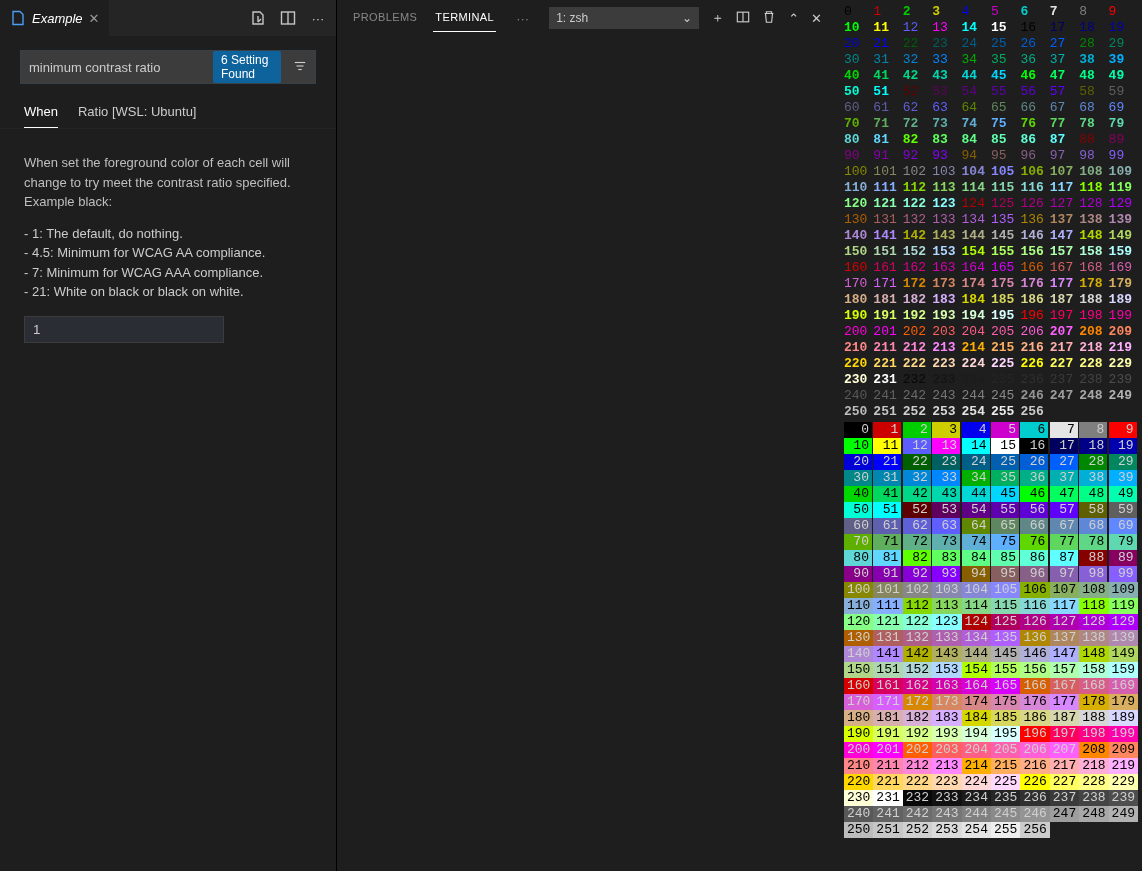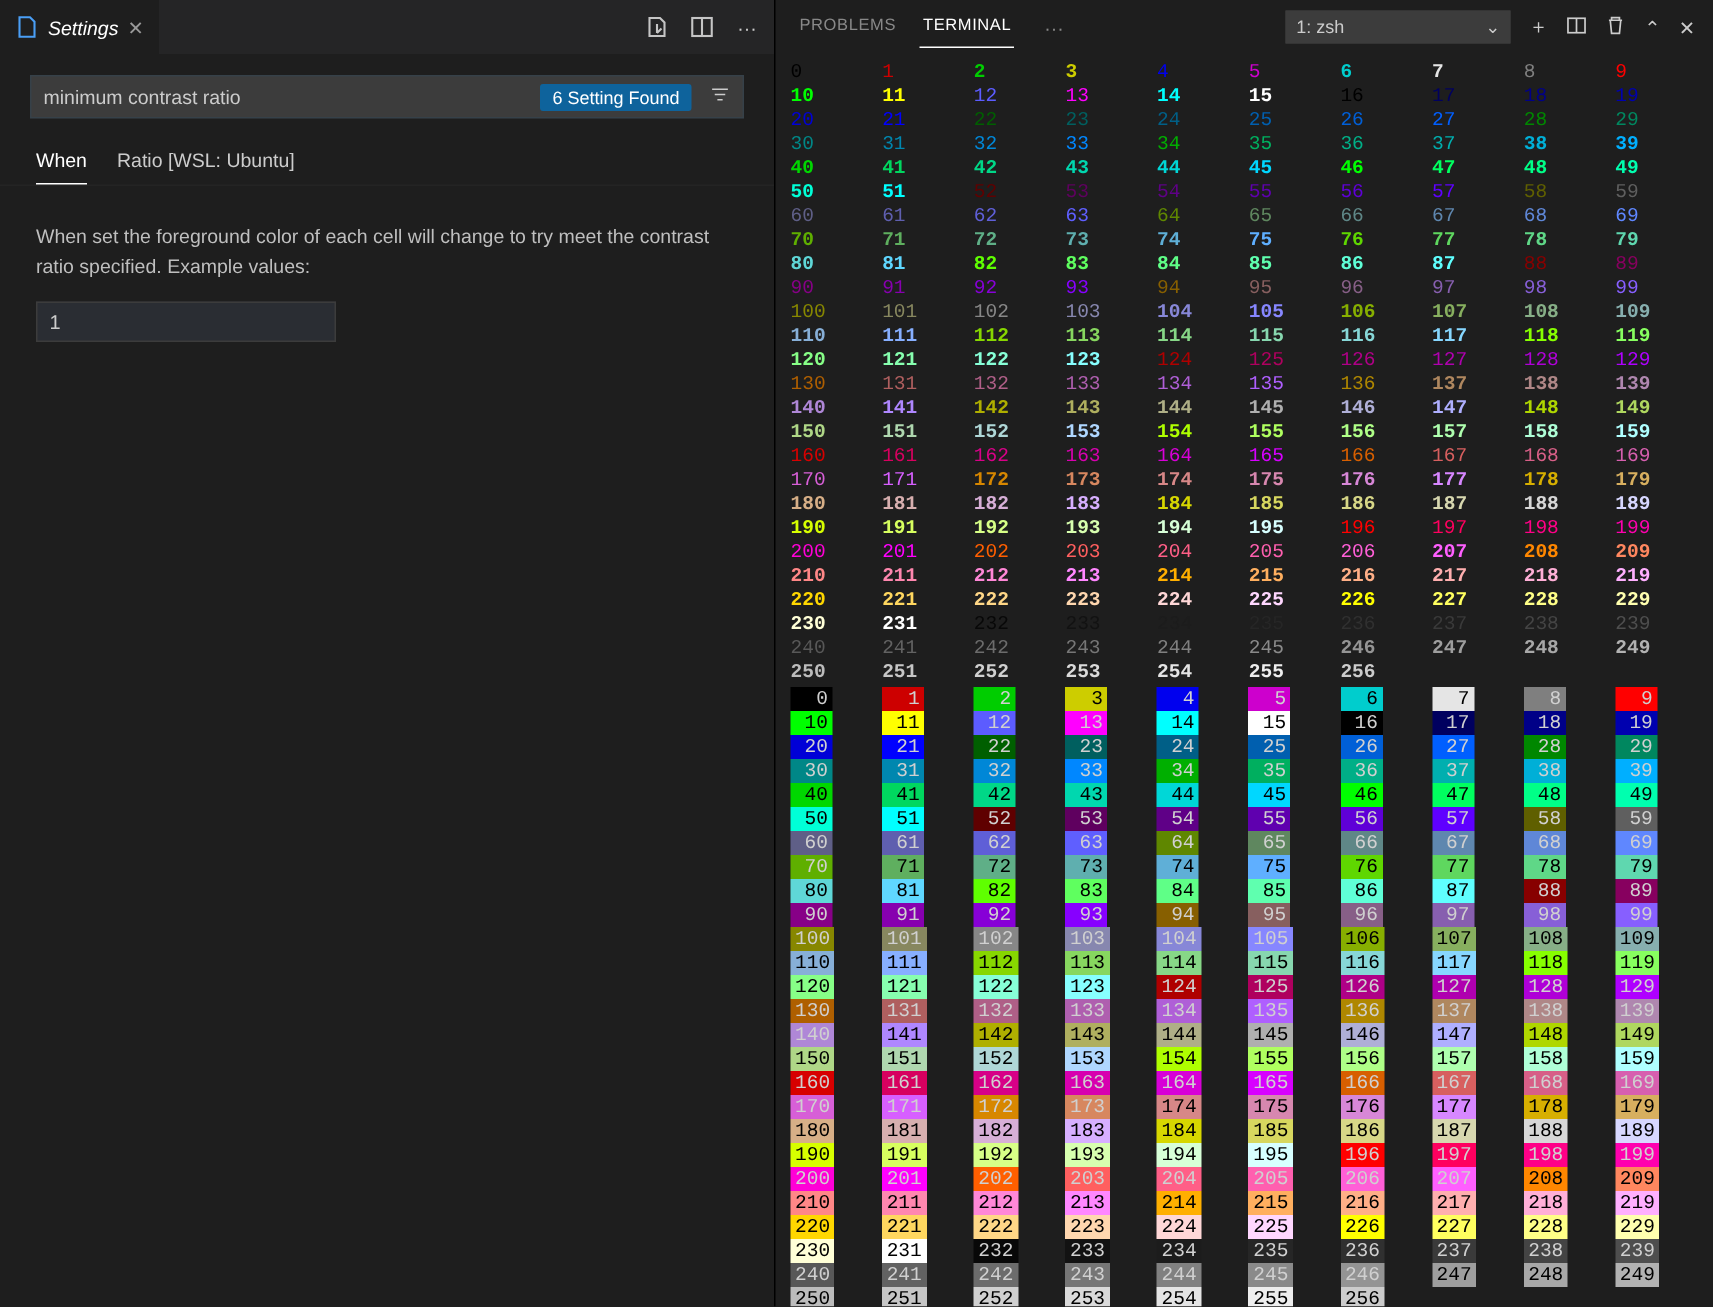--- a/index.html
+++ b/index.html
@@ -29,21 +29,21 @@
   .setting { padding:18px 24px; color:#ccc; line-height:1.5; }
   .setting .crumb { color:#ccc; font-weight:600; }
   .setting .name { color:#fff; font-weight:600; }
   .setting .desc { margin-top:6px; color:#bfbfbf; }
   .setting ul { list-style:none; margin-top:12px; }
   .setting ul li::before { content:"- "; }
   .setting .input-row { margin-top:14px; }
   .num-input { width:200px; background:#2a2d33; border:1px solid #3c3c3c; color:#ccc; padding:5px 8px; outline:none; }
 
   
-  #right { flex:1; height:100%; background:#1e1e1e; display:flex; flex-direction:column; border-left:1px solid #000; }
+  #right { flex:1; height:100%; background:#1e1e1e; display:flex; flex-direction:row; border-left:1px solid #000; }
   .panel-tabs { height:36px; display:flex; align-items:center; padding-left:14px; gap:14px; color:#888; }
   .panel-tab { padding:6px 2px 8px; font-size:11px; letter-spacing:.4px; }
   .panel-tab.active { color:#fff; border-bottom:1px solid #fff; }
   .panel-dots { color:#888; padding:0 6px; }
   .term-controls { margin-left:auto; display:flex; align-items:center; gap:12px; padding-right:12px; }
   .term-select { width:150px; background:#3c3c3c; border:1px solid #3c3c3c; color:#ccc; font-size:12px; padding:3px 6px; display:flex; justify-content:space-between; align-items:center; }
   .tc-icon { color:#ccc; }
 
   .terminal { flex:1; overflow:hidden; padding:4px 4px 4px 10px; font-family: Consolas, "Courier New", monospace; font-size:13px; line-height:16px; }
   .tgrid { display:grid; grid-template-columns: repeat(10, 1fr); }
@@ -57,21 +57,21 @@
 <div id="app">
 
   <div id="left">
     <div class="tabbar">
       <div class="tab">
         <span class="icon file-icon">
           <svg viewBox="0 0 16 16">
               <path d="M3 1.5h7l3 3v10H3z"></path>
             </svg>
         </span>
-        <span>Settings</span>
+        <span>Example</span>
         <span class="close">✕</span>
       </div>
       <div class="tabbar-actions">
         <span class="icon act-icon" title="Open Settings (JSON)">
           <svg viewBox="0 0 16 16">
               <path d="M3 2h7l3 3v9H3z"></path>
               <path d="M11 9l-3 3M8 12V6"></path>
             </svg>
         </span>
         <span class="icon act-icon" title="Split Editor">
@@ -97,21 +97,27 @@
         </span>
       </div>
     </div>
 
     <div class="scope-tabs">
       <div class="scope-tab active">When</div>
       <div class="scope-tab">Ratio [WSL: Ubuntu]</div>
     </div>
 
     <div class="setting">
-      <div class="desc">When set the foreground color of each cell will change to try meet the contrast ratio specified. Example values:</div>
+      <div class="desc">When set the foreground color of each cell will change to try meet the contrast ratio specified. Example black:</div>
+      <ul id="examples">
+          <li>1: The default, do nothing.</li>
+          <li>4.5: Minimum for WCAG AA compliance.</li>
+          <li>7: Minimum for WCAG AAA compliance.</li>
+          <li>21: White on black or black on white.</li>
+        </ul>
       <div class="input-row">
         <input class="num-input" value="1" style="">
       </div>
     </div>
   </div>
 
   <div id="right">
     <div class="panel-tabs">
       <div class="panel-tab">PROBLEMS</div>
       <div class="panel-tab active">TERMINAL</div>

